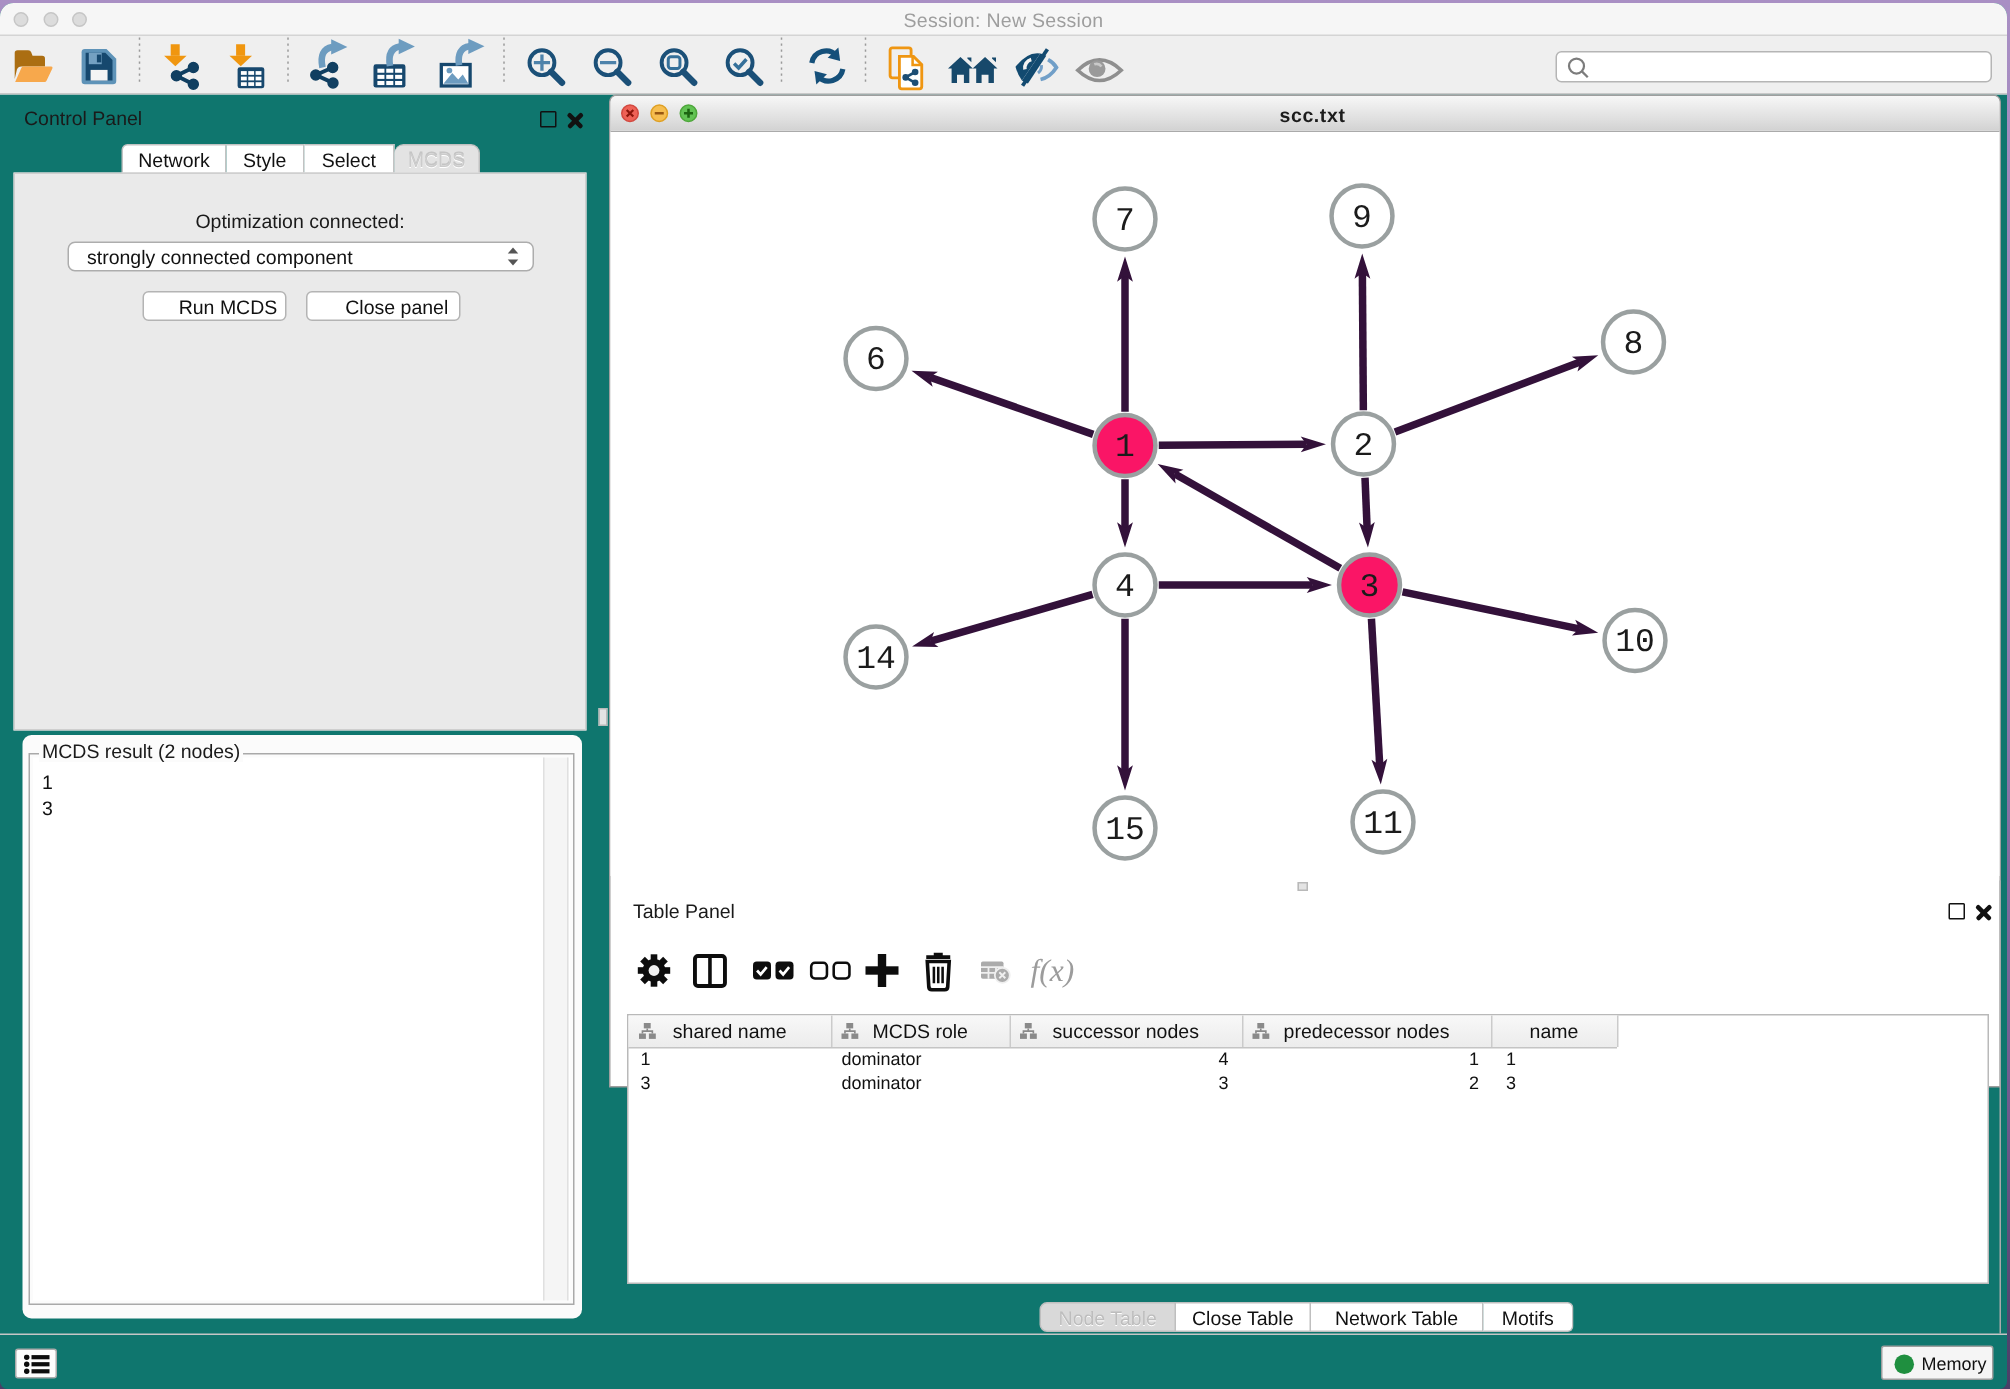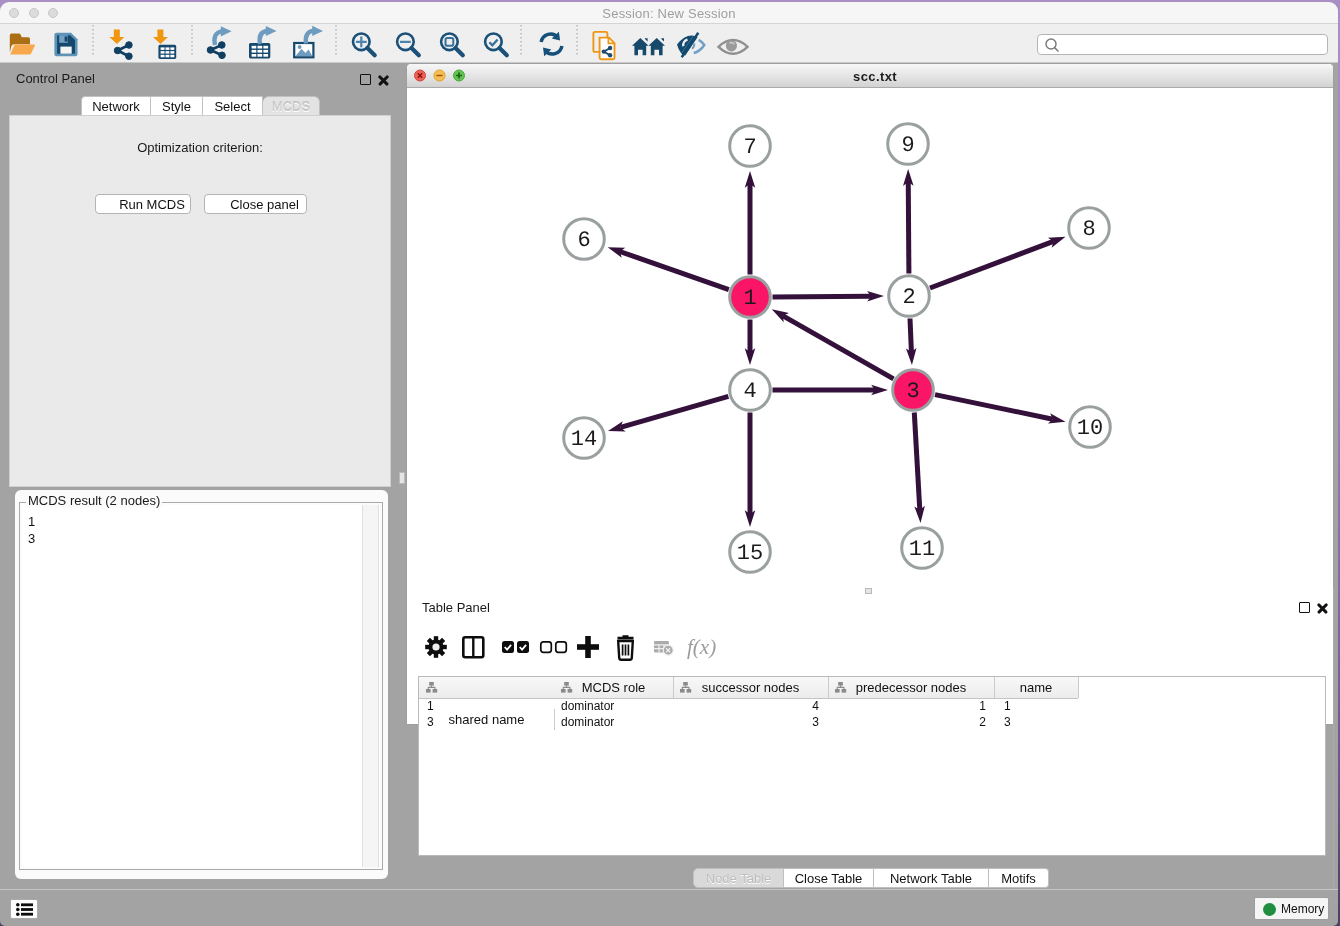--- a/index.html
+++ b/index.html
@@ -1,20 +1,20 @@
 <!DOCTYPE html>
 <html><head>
 <meta charset="utf-8">
 <style>
 html,body{margin:0;padding:0;}
 body{width:1340px;height:926px;overflow:hidden;-webkit-font-smoothing:antialiased;
  background:linear-gradient(180deg,#a98fc4 0%,#9c82b8 40%,#6f5a8e 80%,#4a3f66 100%);
  font-family:"Liberation Sans", sans-serif;}
 #win{position:absolute;left:0;top:2px;width:1338px;height:924px;
- border-radius:9px 9px 5px 5px;background:#a3a3a3;overflow:hidden;}
+ border-radius:9px 9px 5px 5px;background:#0f766e;overflow:hidden;}
 
 #titlebar{position:absolute;left:0;top:0;width:100%;height:21px;background:#f6f6f6;
  border-bottom:1px solid #d4d4d4;}
 .tl{position:absolute;top:6px;width:10px;height:10px;border-radius:50%;
  background:#dcdcdc;border:1px solid #c6c6c6;box-sizing:border-box;}
 #sessTitle{position:absolute;top:4px;left:0;width:100%;text-align:center;
  font-size:13px;color:#9e9e9e;letter-spacing:0.2px;}
 
 #toolbar{position:absolute;left:0;top:22px;width:100%;height:38px;background:#efefef;
  border-bottom:1px solid #c9c9c9;}
@@ -246,21 +246,27 @@
       <span class="fbtn"></span>
       <span class="xbtn"></span>
     </div>
   <div id="cpTabs">
     <div class="tab first" style="width:70px">Network</div>
       <div class="tab" style="width:52px">Style</div>
       <div class="tab" style="width:60px">Select</div>
       <div class="tab sel" style="width:57px">MCDS</div>
   </div>
   <div id="cpBody">
-    <div id="optLabel">Optimization criterion:</div>
+    <div id="optLabel">Optimization connected:</div>
+    <div id="dropdown">strongly connected component
+      <svg width="10" height="14" style="position:absolute;right:8px;top:2px">
+        <path d="M1.5 5 L5 1 L8.5 5z" fill="#555"></path>
+        <path d="M1.5 9 L5 13 L8.5 9z" fill="#555"></path>
+      </svg>
+    </div>
     <div class="btn" style="left:85px;width:96px;">Run MCDS</div>
     <div class="btn" style="left:194px;width:103px;">Close panel</div>
   </div>
   <div id="mcdsOuter"></div>
   <div id="mcdsBox">
     <div id="mcdsInner">
       <div style="position:absolute;left:6px;top:9px;font-size:13px;color:#111;">1</div>
       <div style="position:absolute;left:6px;top:26px;font-size:13px;color:#111;">3</div>
       <div id="mcdsScroll"></div>
     </div>
@@ -387,21 +393,21 @@
       <path d="M0 3.8 h15 M0 7.6 h15 M5 3.8 v7.7 M10 3.8 v7.7" stroke="#efefef" stroke-width="1.2"></path>
       <circle cx="14.2" cy="9.2" r="5" fill="#ababab" stroke="#efefef" stroke-width="1.2"></circle>
       <path d="M12.2 7.2 l4 4 M16.2 7.2 l-4 4" stroke="#efefef" stroke-width="1.3"></path>
     </g>
 
     <text x="281" y="32" font-family="Liberation Serif, serif" font-style="italic" font-size="21px" fill="#9c9c9c">f(x)</text>
   </svg>
   </div>
   <div id="tbl">
     <div id="tblhead">
-      <div class="hcell" style="left:0;width:135px;margin-top:32px;">
+      <div class="hcell" style="left:0;width:135px;">
           <span class="hlabel">shared name</span>
         </div>
       <div class="hcell" style="left:135px;width:119px;">
           <span class="hlabel">MCDS role</span>
         </div>
       <div class="hcell" style="left:254px;width:155px;">
           <span class="hlabel">successor nodes</span>
         </div>
       <div class="hcell" style="left:409px;width:166px;">
           <span class="hlabel">predecessor nodes</span>

